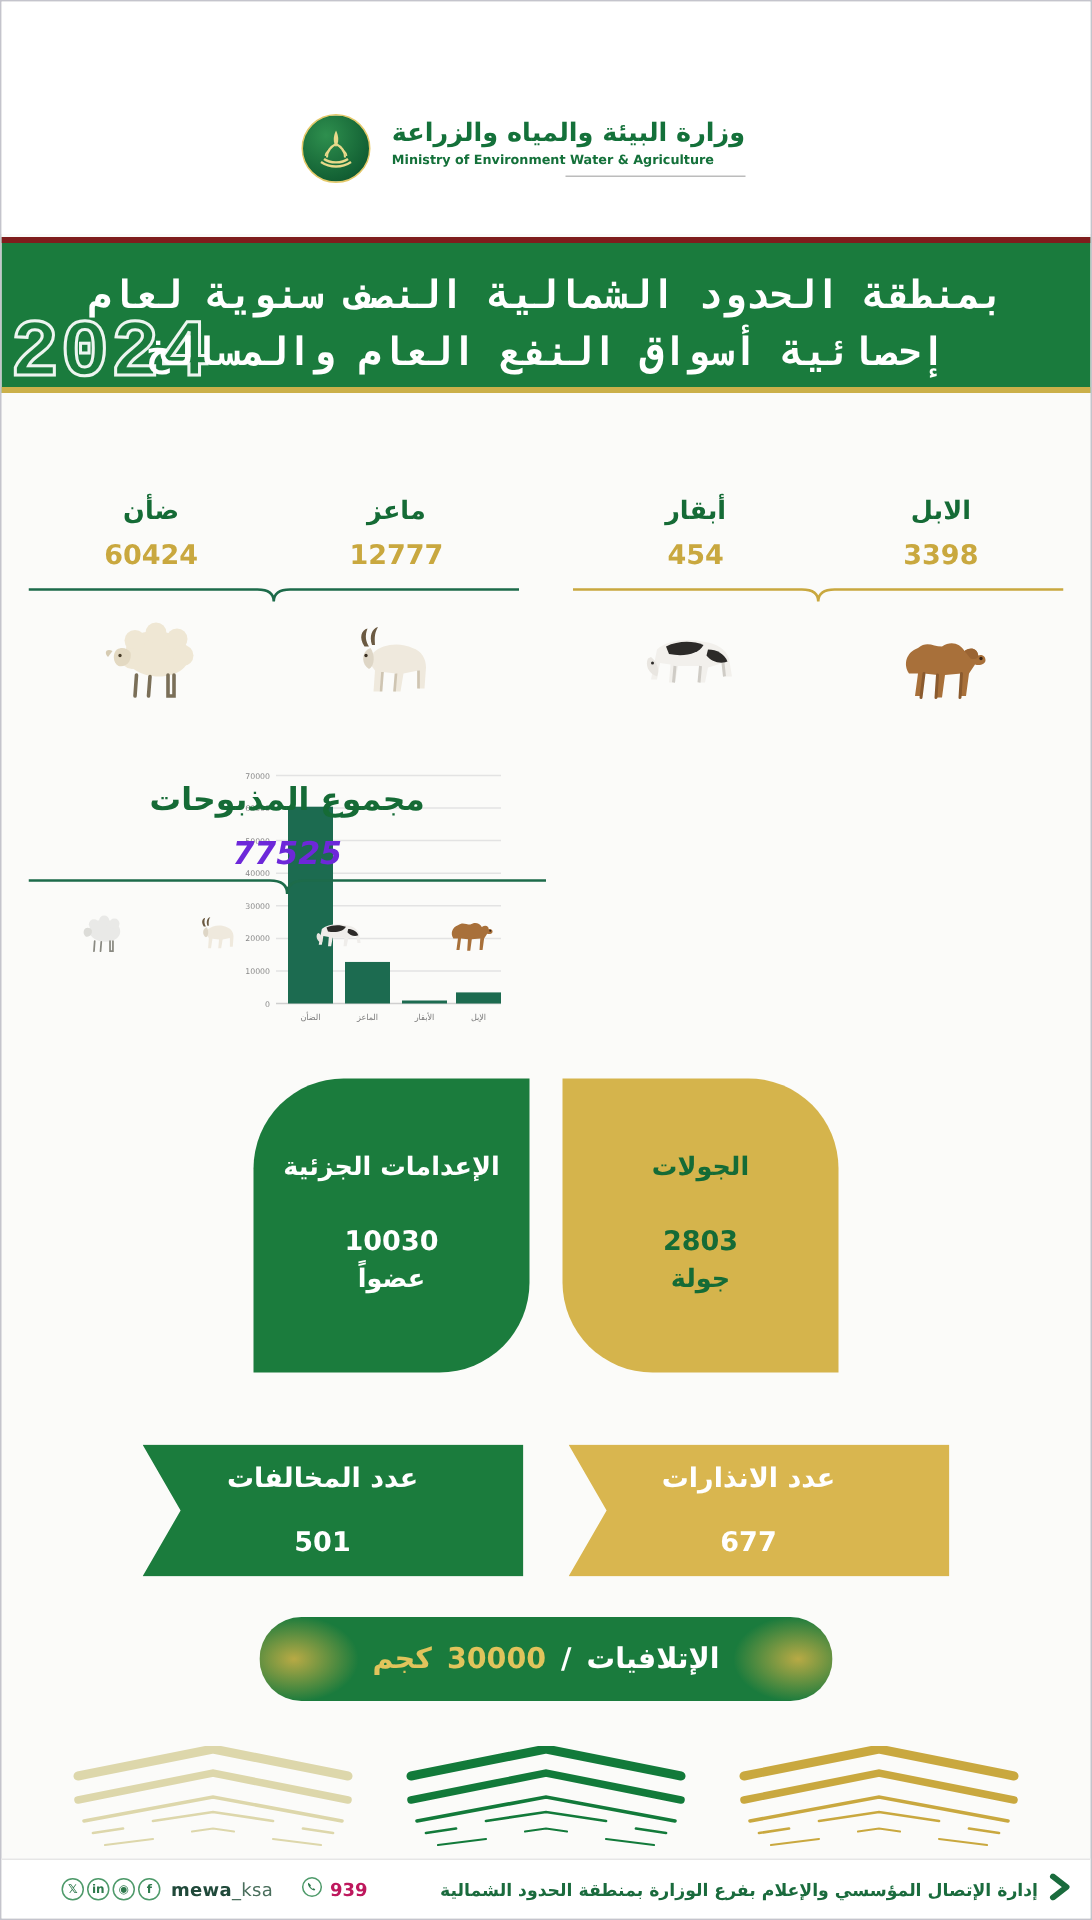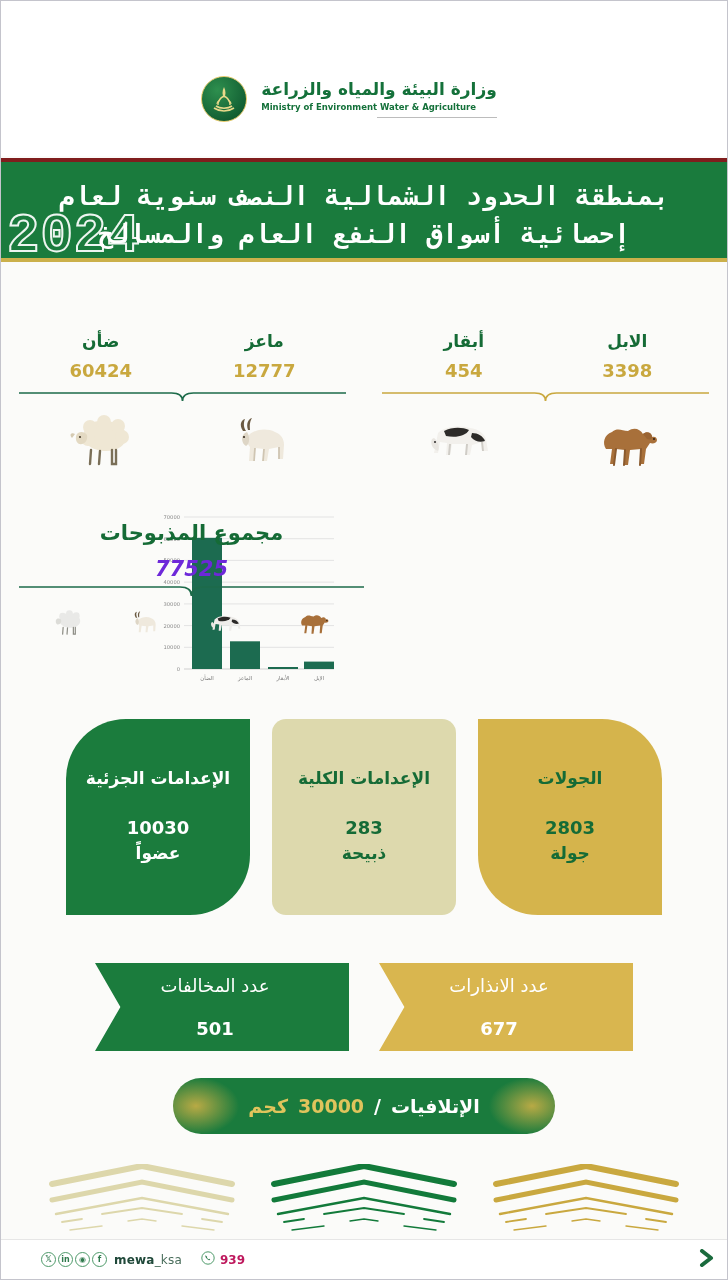--- a/index.html
+++ b/index.html
@@ -253,21 +253,21 @@
     height: 88px;
     display: flex;
     flex-direction: column;
     align-items: center;
     justify-content: center;
     color: #ffffff;
     clip-path: polygon(0 0, 100% 0, 100% 100%, 0 100%, 10% 50%);
   }
   .banner-gold  { background: #d9b64f; }
   .banner-green { background: #1b7c3d; }
-  .banner-title { font-size: 18px; font-weight: normal; margin-bottom: 22px; padding-right: 14px; }
+  .banner-title { font-size: 18px; font-weight: bold; margin-bottom: 22px; padding-right: 14px; }
   .banner-num   { font-size: 18px; font-weight: bold; padding-right: 14px; }
 
   
   .pill-wrap {
     position: absolute;
     top: 1077px; left: 0; right: 0;
     display: flex; justify-content: center;
   }
   .pill {
     width: 382px;
@@ -546,25 +546,20 @@
       </div>
     </div>
   </div>
 
   <div class="cards">
     <div class="card card-gold">
       <div class="card-title">الجولات</div>
       <div class="card-num">2803</div>
       <div class="card-unit">جولة</div>
     </div>
-    <div class="card card-beige">
-      <div class="card-title">الإعدامات الكلية</div>
-      <div class="card-num">283</div>
-      <div class="card-unit">ذبيحة</div>
-    </div>
     <div class="card card-green">
       <div class="card-title">الإعدامات الجزئية</div>
       <div class="card-num">10030</div>
       <div class="card-unit">عضواً</div>
     </div>
   </div>
 
   <div class="banners">
     <div class="banner banner-gold">
       <div class="banner-title">عدد الانذارات</div>
@@ -639,16 +634,17 @@
         </span>
         <span class="phone-num">939</span>
       </div>
     </div>
     <div class="footer-right">
       <span class="chev-icon">
         <svg width="16" height="18" viewBox="0 0 16 18" aria-hidden="true">
           <path d="M3 2 L12 9 L3 16" stroke="#1a6b3d" stroke-width="4" fill="none" stroke-linecap="round" stroke-linejoin="round"></path>
         </svg>
       </span>
+      <span class="footer-ar">إدارة الإتصال المؤسسي والإعلام بفرع الوزارة بمنطقة الحدود الشمالية</span>
     </div>
   </div>
 
 </div>
 
 </body></html>

